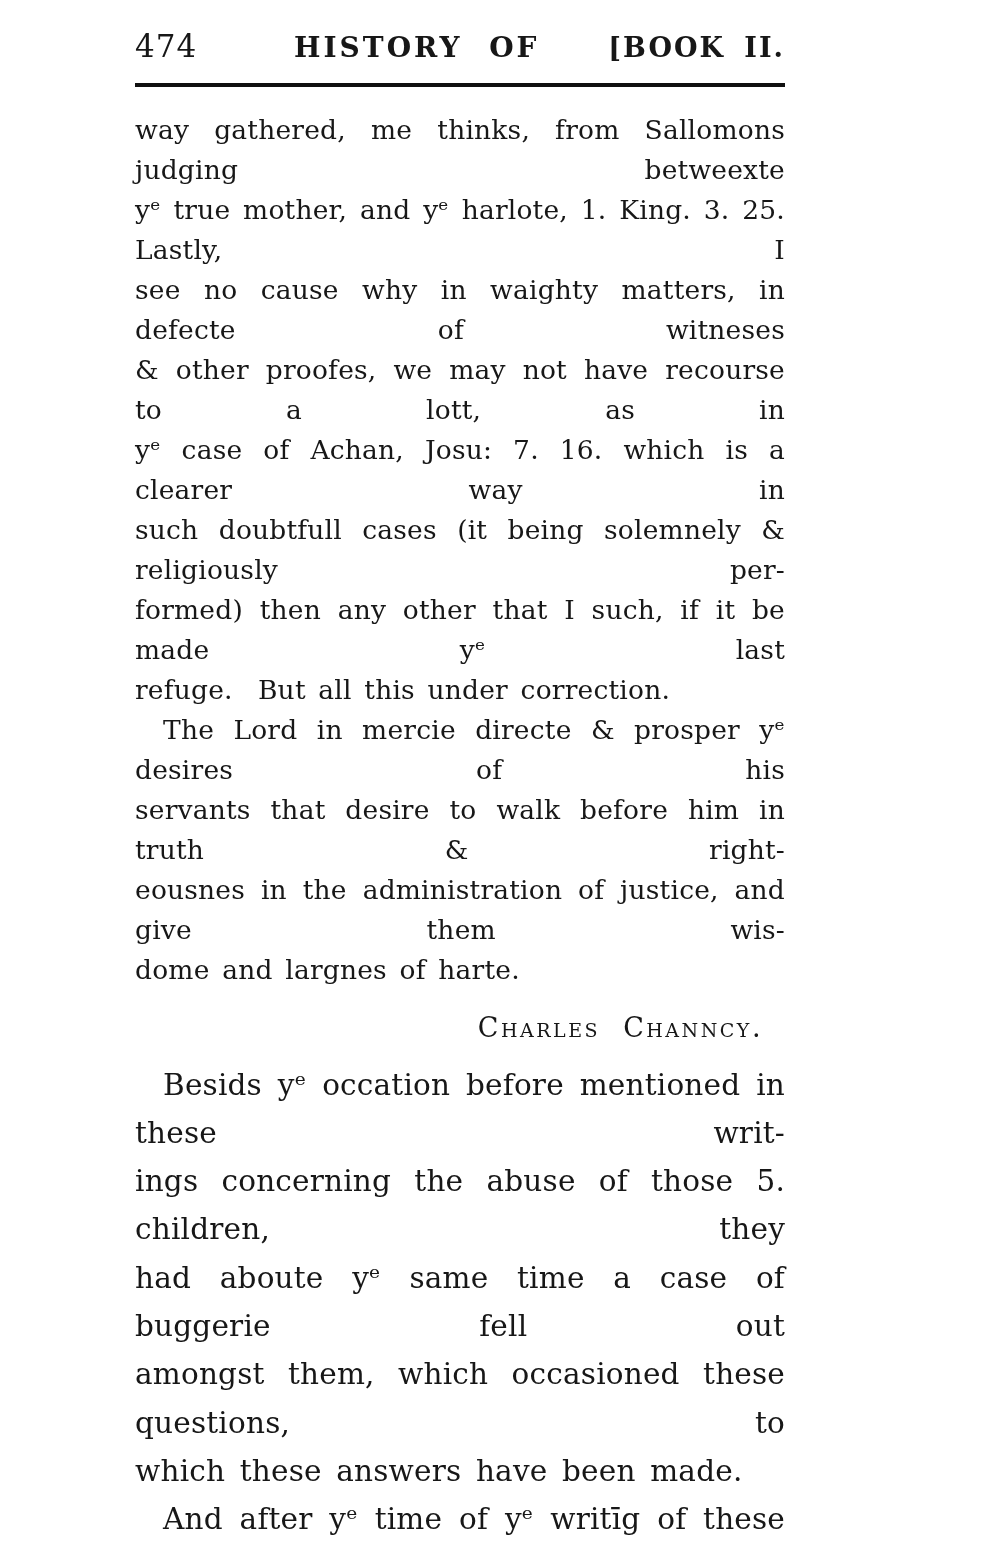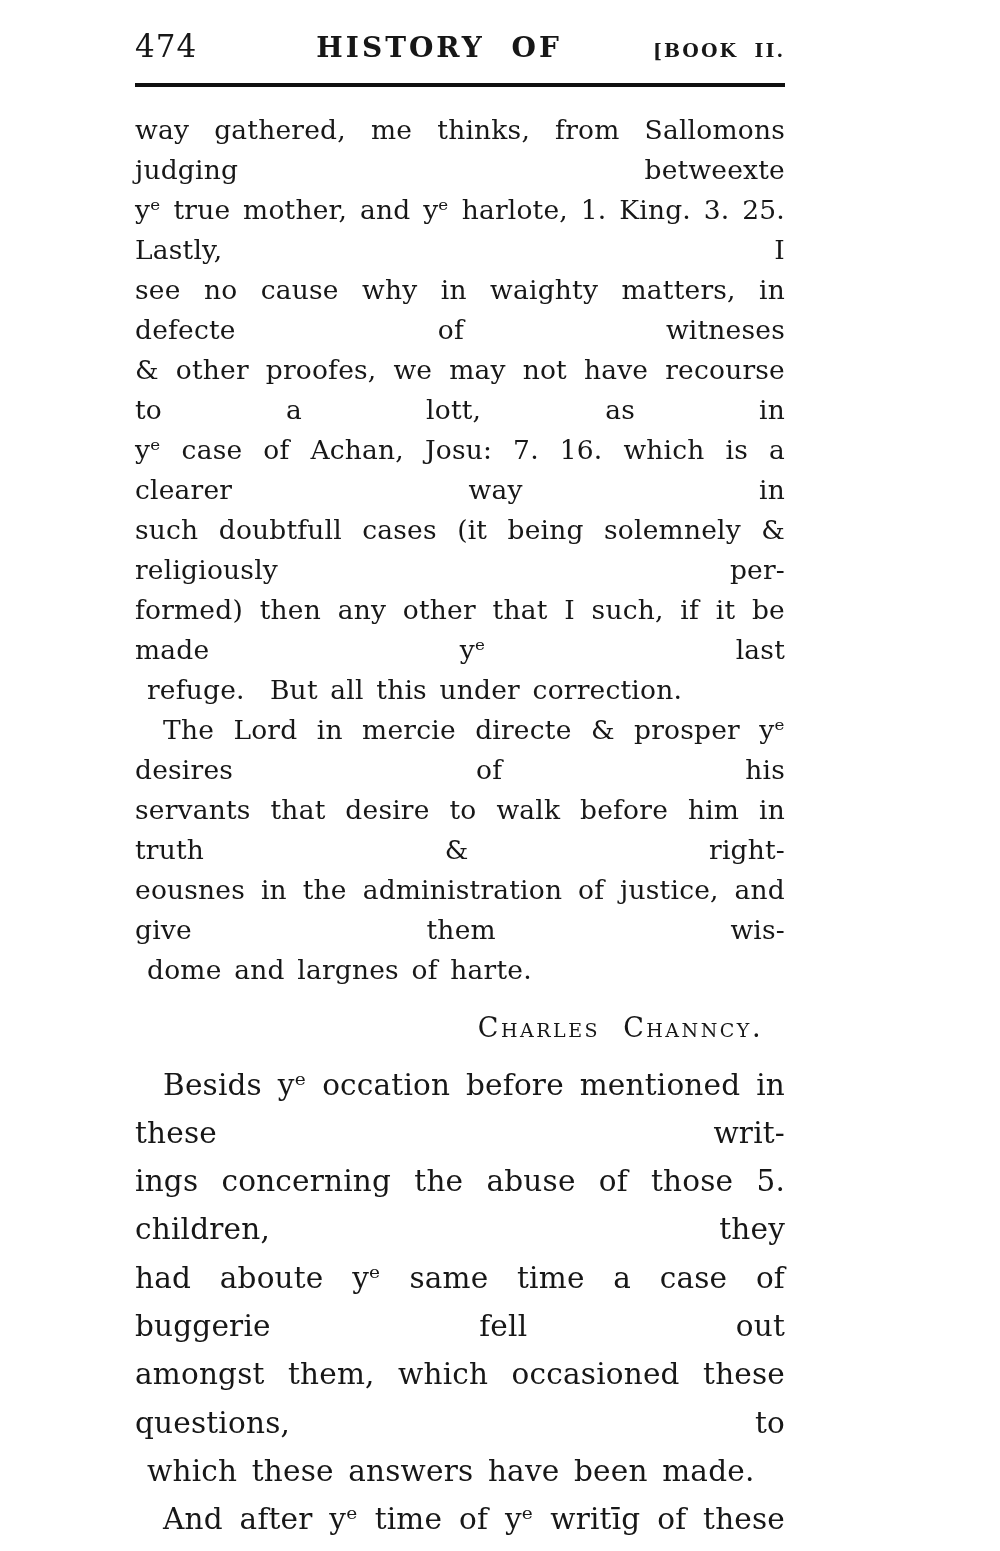--- a/index.html
+++ b/index.html
@@ -21,21 +21,21 @@
     display:flex;justify-content:space-between;align-items:baseline;
   }
   .page-number{
     font-size:31px;letter-spacing:1px;
   }
   .running-title{
     font-size:28px;font-weight:bold;letter-spacing:3px;word-spacing:14px;
     transform:translateX(14px);
   }
   .book-label{
-    font-size:19px;font-weight:bold;letter-spacing:2px;word-spacing:8px;
+    font-size:27px;font-weight:bold;letter-spacing:2px;word-spacing:8px;
   }
   .rule{
     height:3.5px;background:#101010;margin-top:19px;
   }
   
   .letter{margin-top:23px;}
   .l-line{
     font-size:26.5px;line-height:40px;letter-spacing:0.2px;word-spacing:4px;
   }
   
@@ -44,21 +44,20 @@
     font-size:29.5px;line-height:48.3px;letter-spacing:0.2px;word-spacing:5px;
   }
   .just{
     text-align:justify;
     text-align-last:justify;
   }
   .end{
     text-align:left;
     text-align-last:left;
     white-space:pre-wrap;
-    margin-left:12px;
   }
   .indent{text-indent:28px;}
   .signature{
     font-size:27px;line-height:40px;
     font-variant:small-caps;
     letter-spacing:2.5px;word-spacing:12px;
     text-align:right;
     padding-right:22px;
     margin-top:18px;
   }

